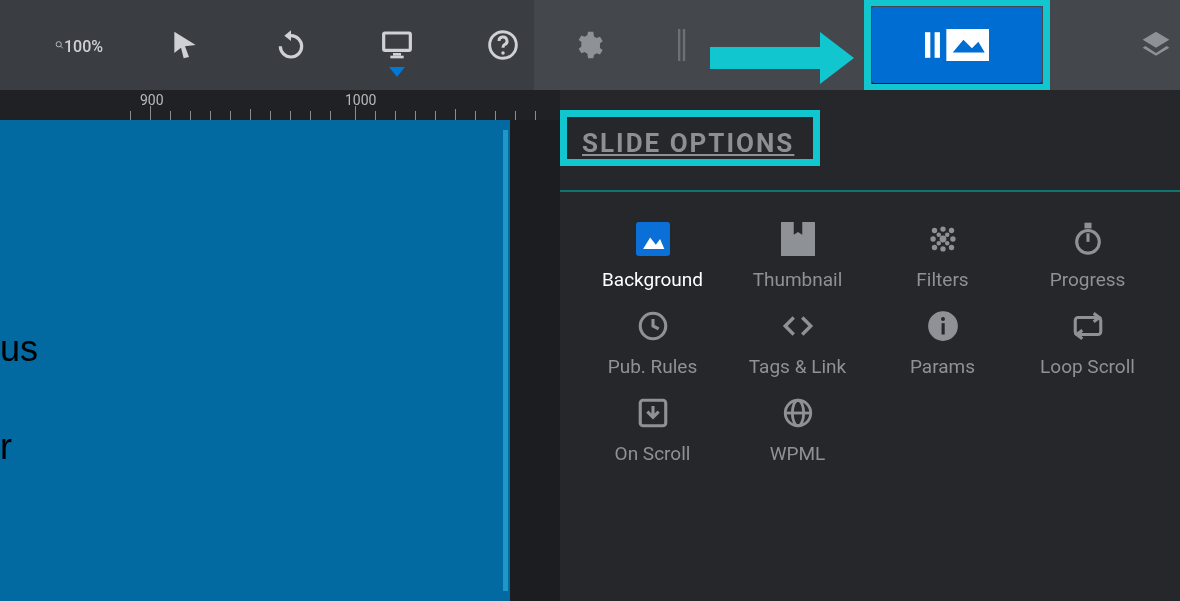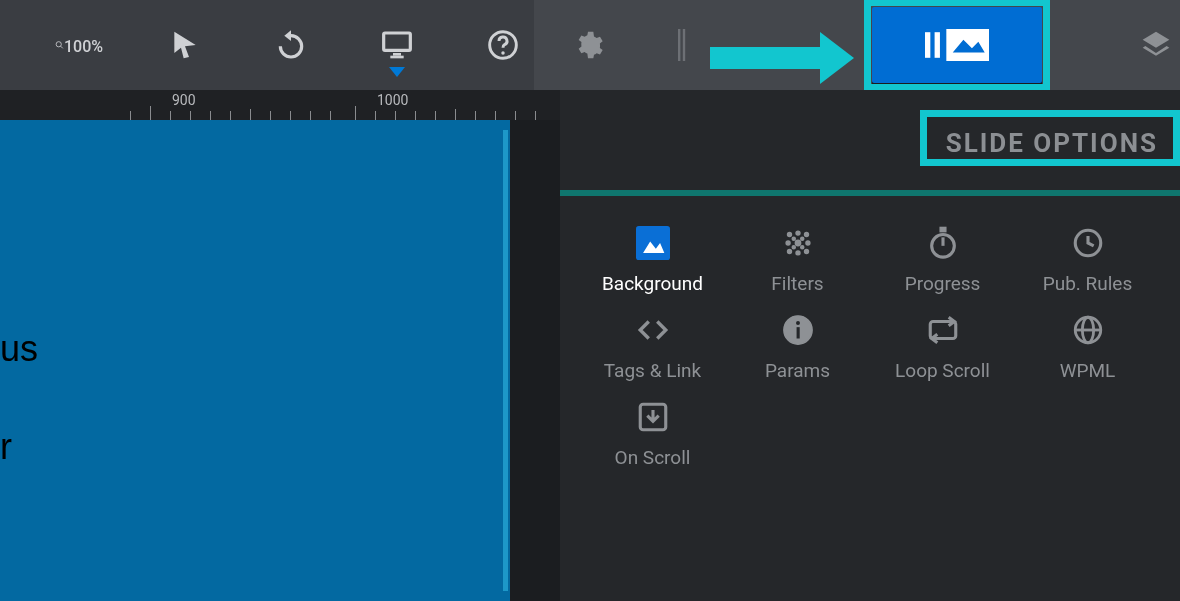--- a/index.html
+++ b/index.html
@@ -89,21 +89,21 @@
   
   .ruler {
     height: 30px;
     width: 560px;
     background: #1f2124;
     color: #b8babd;
     font-size: 14px;
     position: relative;
     overflow: hidden;
   }
-  .ruler .num { position: absolute; top: 2px; margin-left: 32px; }
+  .ruler .num { position: absolute; top: 2px; }
   .ruler .ticks { position: absolute; bottom: 0; left: 0; height: 10px; width: 100%; }
   .ruler .tick { position: absolute; bottom: 0; width: 1px; background: #8a8c8f; }
 
   
   .canvas-wrap {
     position: absolute;
     left: 0; top: 120px;
     width: 540px;
     height: 481px;
     background: #1b1d20;
@@ -133,24 +133,25 @@
   
   .panel {
     position: absolute;
     left: 560px; top: 90px;
     right: 0; bottom: 0;
     background: #25272a;
     color: #8e9195;
   }
   .panel-title-wrap {
     display: flex;
-    justify-content: flex-end;
+    justify-content: flex-start;
     padding: 28px 0 22px;
-    border-bottom: 6px solid #0f766e;
+    border-bottom: 2px solid #0f766e;
     position: relative;
+    text-decoration: underline;
   }
   .panel-title {
     font-size: 26px;
     font-weight: 700;
     letter-spacing: 2px;
     color: #8c8f93;
     padding: 10px 22px;
   }
   .panel-title-highlight {
     position: absolute;
@@ -316,20 +317,27 @@
   <div class="option-grid">
 
     <div class="opt active">
       <svg viewBox="0 0 24 24">
           <rect width="24" height="24" rx="2" class="ic-blue"></rect>
           <polygon points="5,19 10,11 14,16 17,12 20,19" fill="#fff"></polygon>
         </svg>
       <span>Background</span>
     </div>
 
+    <div class="opt">
+      <svg viewBox="0 0 24 24">
+          <rect width="24" height="24" rx="2" class="ic-grey"></rect>
+          <path d="M9 0h6v9l-3-2-3 2z" fill="#25272a"></path>
+        </svg>
+      <span>Thumbnail</span>
+    </div>
 
 
     <div class="opt">
       <svg viewBox="0 0 24 24">
         <g class="ic-grey">
           <circle cx="6" cy="6" r="1.4"></circle>
             <circle cx="12" cy="5" r="1.4"></circle>
             <circle cx="18" cy="6" r="1.4"></circle>
           <circle cx="5" cy="12" r="1.4"></circle>
             <circle cx="12" cy="12" r="1.9"></circle>
@@ -382,30 +390,30 @@
     <div class="opt">
       <svg viewBox="0 0 24 24">
           <rect x="3" y="6" width="18" height="12" rx="2" fill="none" stroke="#8e9195" stroke-width="2.2"></rect>
           <path d="M16 3l4 3-4 3M8 21l-4-3 4-3" fill="none" stroke="#8e9195" stroke-width="2.2"></path>
         </svg>
       <span>Loop Scroll</span>
     </div>
 
     <div class="opt">
       <svg viewBox="0 0 24 24">
+          <rect x="3" y="3" width="18" height="18" rx="2" fill="none" stroke="#8e9195" stroke-width="2.2"></rect>
+          <path d="M12 7v7M8 11l4 4 4-4" fill="none" stroke="#8e9195" stroke-width="2.2"></path>
+        </svg>
+      <span>On Scroll</span>
+    </div>
+
+    <div class="opt">
+      <svg viewBox="0 0 24 24">
           <circle cx="12" cy="12" r="9" fill="none" stroke="#8e9195" stroke-width="2"></circle>
           <ellipse cx="12" cy="12" rx="4" ry="9" fill="none" stroke="#8e9195" stroke-width="2"></ellipse>
           <line x1="3" y1="12" x2="21" y2="12" stroke="#8e9195" stroke-width="2"></line>
         </svg>
       <span>WPML</span>
     </div>
 
-    <div class="opt">
-      <svg viewBox="0 0 24 24">
-          <rect x="3" y="3" width="18" height="18" rx="2" fill="none" stroke="#8e9195" stroke-width="2.2"></rect>
-          <path d="M12 7v7M8 11l4 4 4-4" fill="none" stroke="#8e9195" stroke-width="2.2"></path>
-        </svg>
-      <span>On Scroll</span>
-    </div>
-
     <div></div>
   </div>
 </div>
 
 </body></html>

